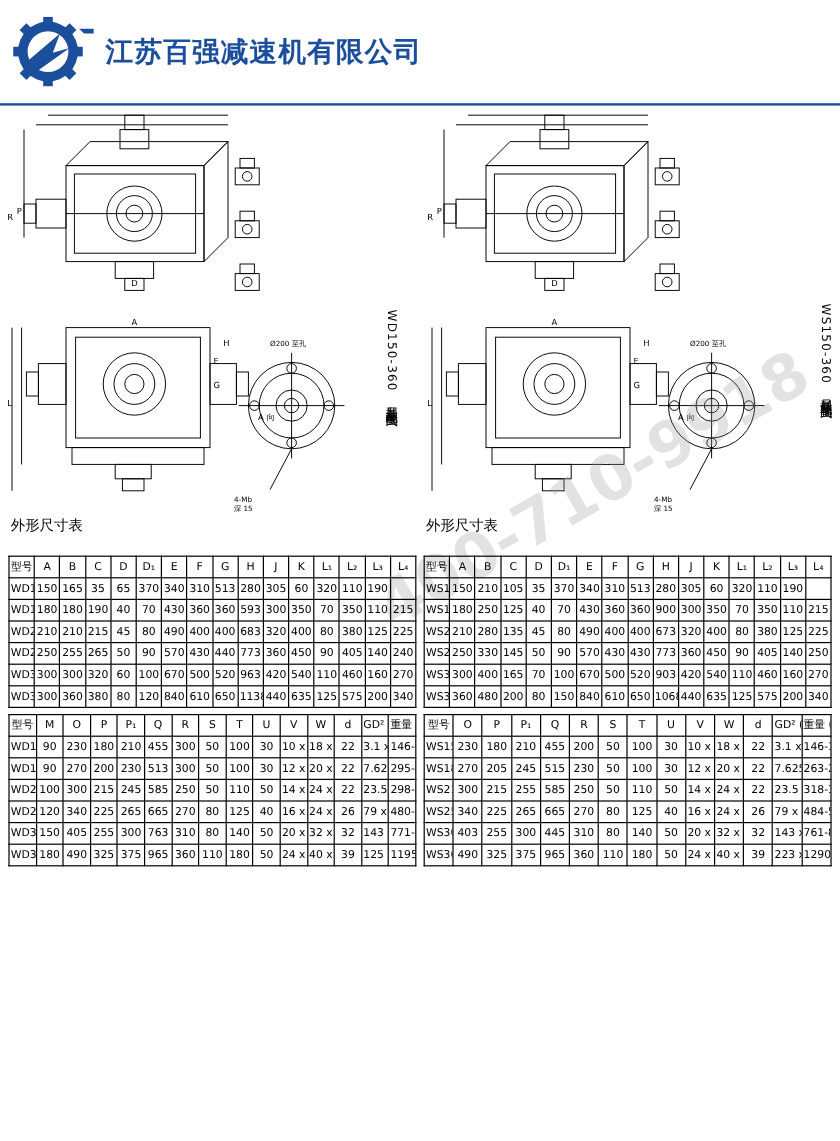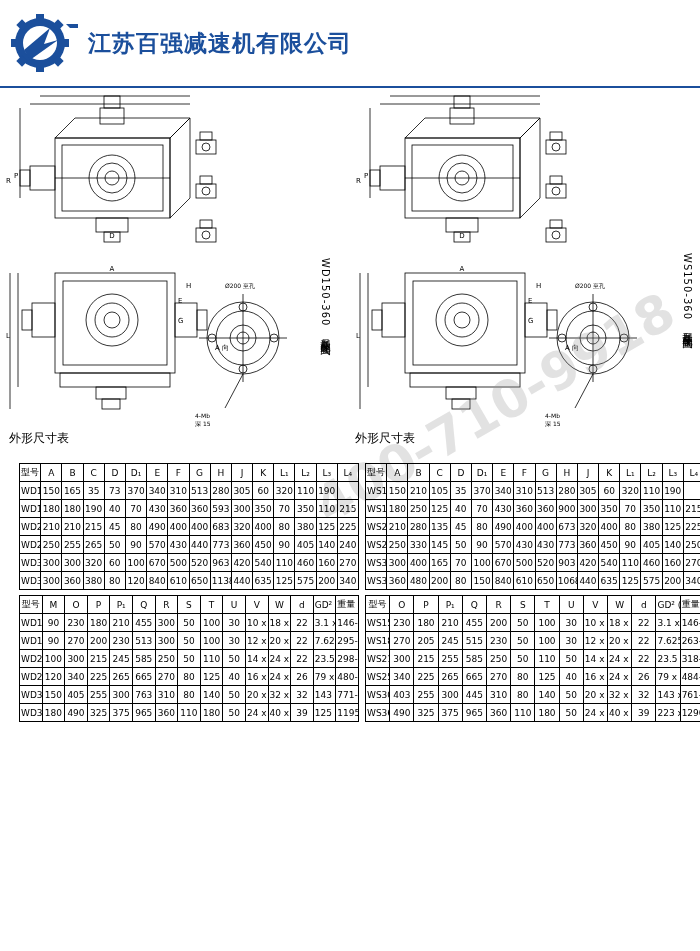--- a/index.html
+++ b/index.html
@@ -45,21 +45,20 @@
     position:relative;display:flex;padding:0 4px;box-sizing:border-box;
   }
   .tcol{width:50%;box-sizing:border-box;padding:0 3px;}
   .tcaption{
     font-family:"DejaVu Sans", sans-serif;font-size:12px;margin:2px 0 16px 2px;
   }
   table.dim{
     border-collapse:collapse;width:100%;
     font-family:"DejaVu Sans", sans-serif;font-size:9px;
     table-layout:fixed;
-    margin-left:12px;
   }
   table.dim td,table.dim th{
     border:1px solid #000;text-align:center;vertical-align:middle;
     height:17px;padding:0 1px;font-weight:normal;overflow:hidden;
     white-space:nowrap;
   }
   table.dim th{font-weight:normal;}
   .tbl-gap{height:5px;}
   
   .watermark{
@@ -278,21 +277,21 @@
             <th>L₃</th>
             <th>L₄</th>
           </tr>
         </thead>
         <tbody>
           <tr>
             <td>WD150</td>
             <td>150</td>
             <td>165</td>
             <td>35</td>
-            <td>73</td>
+            <td>65</td>
             <td>370</td>
             <td>340</td>
             <td>310</td>
             <td>513</td>
             <td>280</td>
             <td>305</td>
             <td>60</td>
             <td>320</td>
             <td>110</td>
             <td>190</td>

